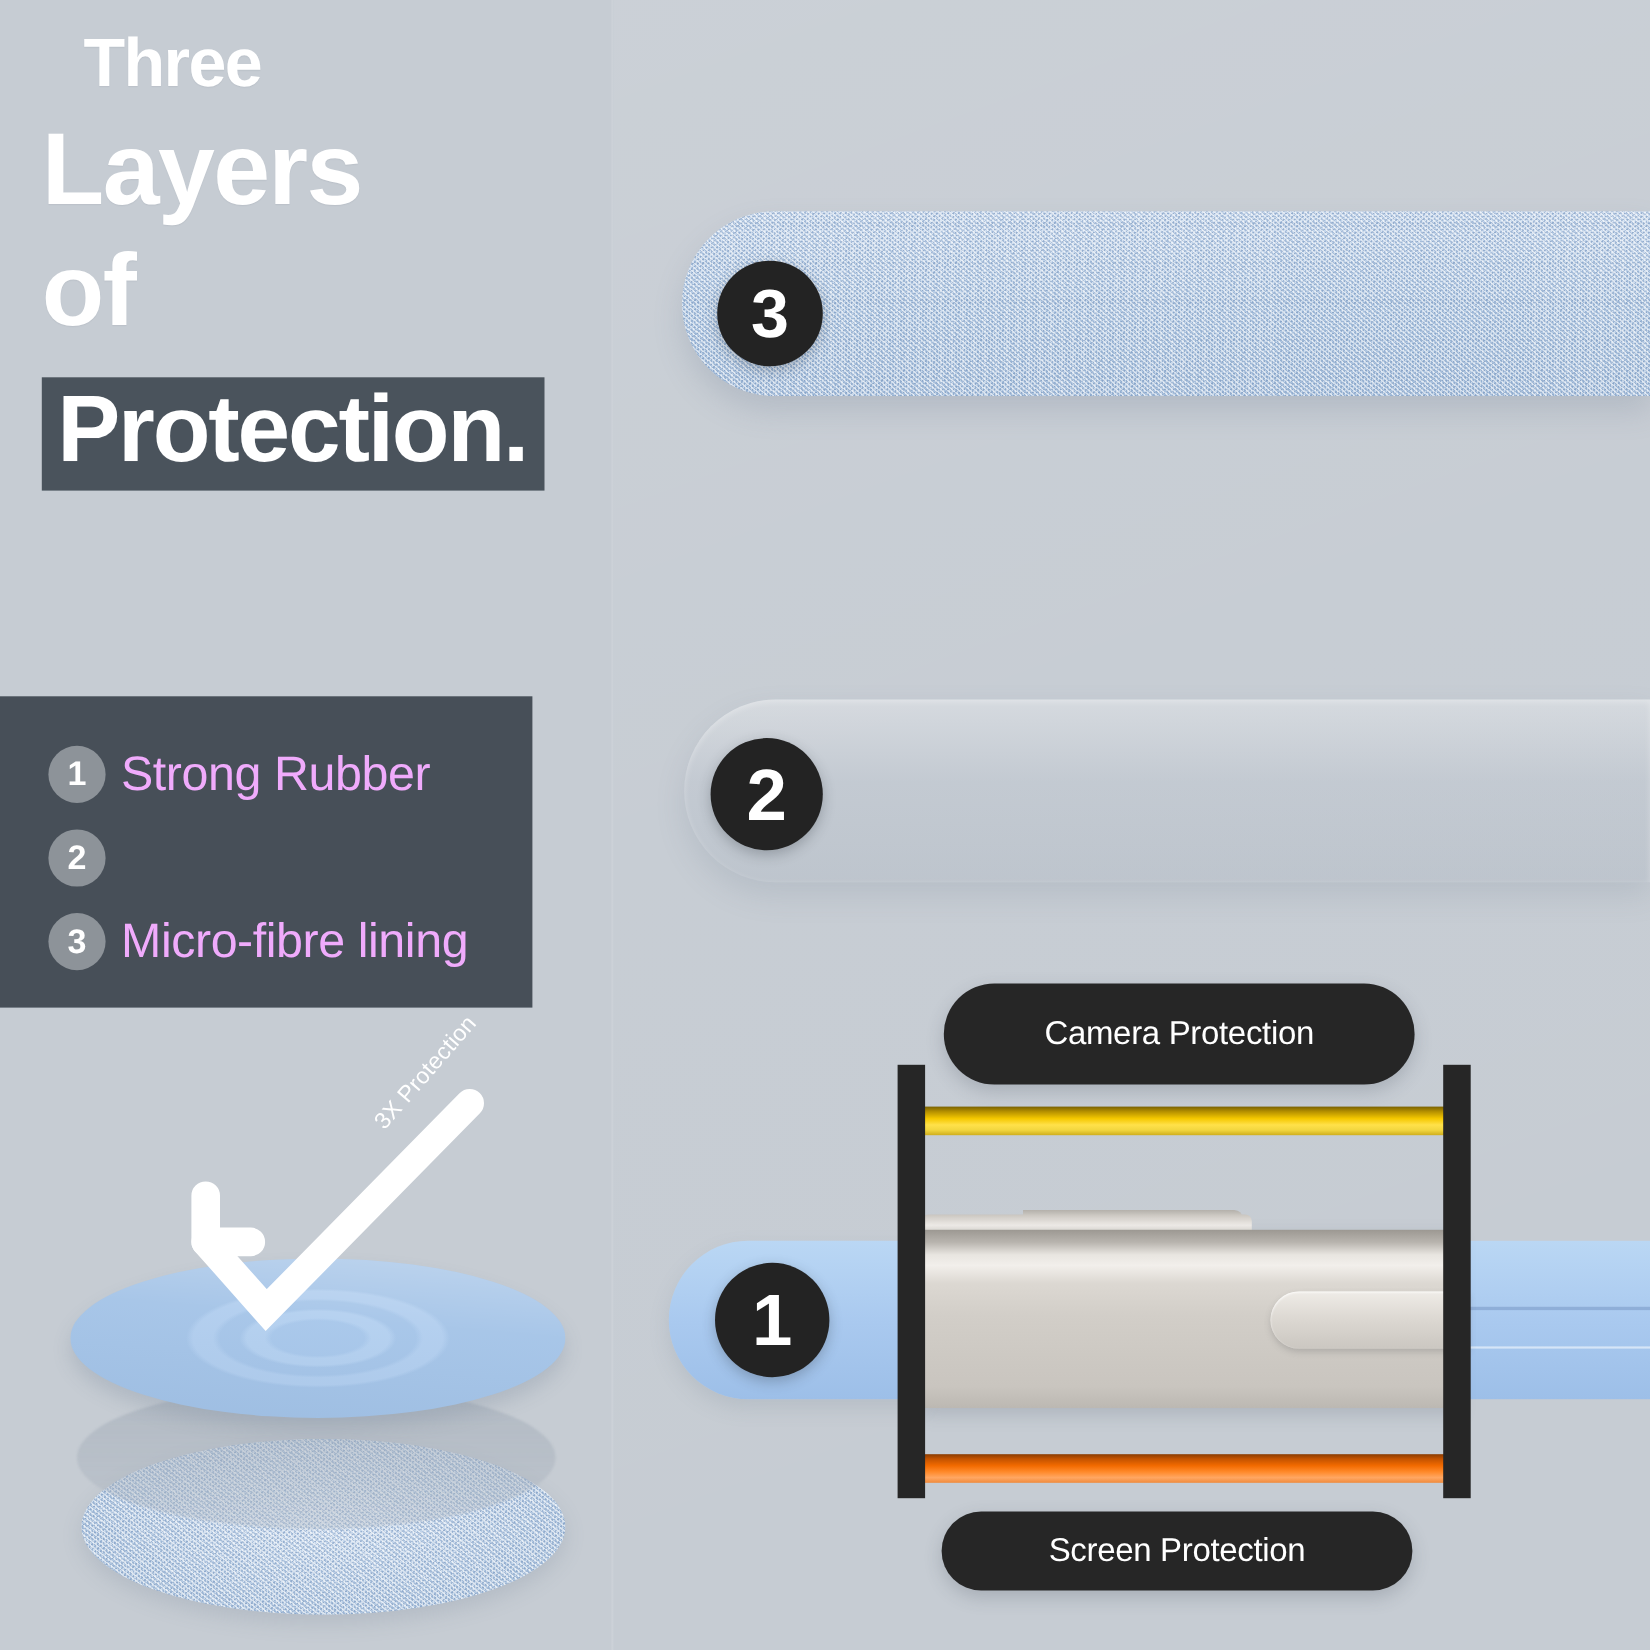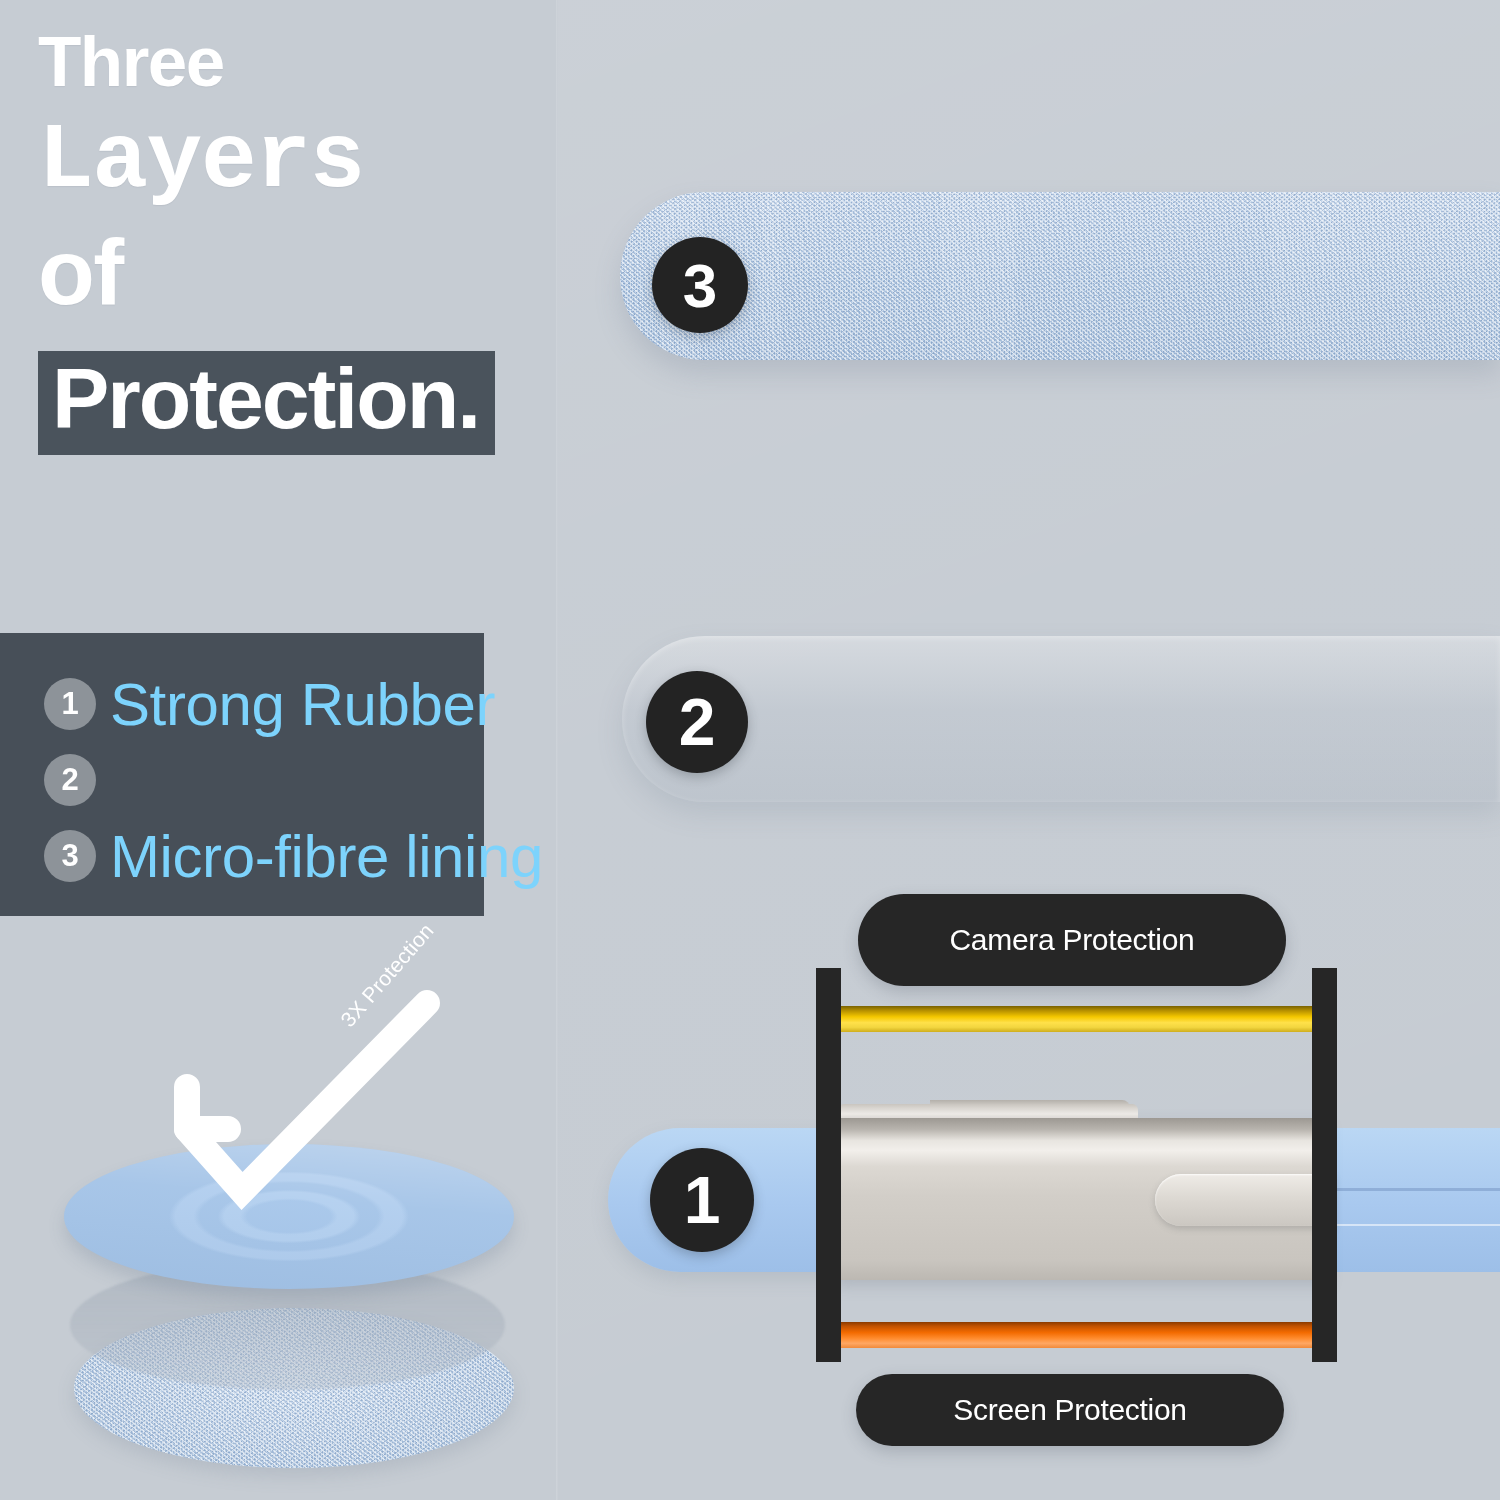--- a/index.html
+++ b/index.html
@@ -49,22 +49,22 @@
   }
   .headline-line {
     color: #ffffff;
     font-weight: 700;
     font-size: 92px;
     line-height: 0.97;
     letter-spacing: -1.5px;
     display: block;
     text-shadow: 0 1px 1px rgba(120,130,140,0.14);
   }
-  .headline-line.l1 { font-size: 71px; }
-  .headline-line.l2 { font-size: 93px; margin-top: 20px; font-family: Liberation Mono, monospace; }
+  .headline-line.l1 { font-size: 62px; margin-left: 38px; }
+  .headline-line.l2 { font-size: 93px; margin-top: 20px; }
   .headline-line.l3 { font-size: 93px; margin-top: 20px; }
 
   .headline-highlight-wrap {
     margin-top: 34px;
     display: inline-block;
     background: #4a535c;
     padding: 4px 16px 12px 14px;
   }
   .headline-line.l4 {
     font-size: 86px;
@@ -95,22 +95,22 @@
     color: #ffffff;
     font-weight: 700;
     font-size: 31px;
     display: flex;
     align-items: center;
     justify-content: center;
     flex: 0 0 auto;
     margin-right: 14px;
   }
   .legend-label {
-    color: #7dd3fc;
-    font-size: 60px;
+    color: #f0abfc;
+    font-size: 44px;
     font-weight: 400;
     letter-spacing: -0.4px;
     white-space: nowrap;
   }
 
   
   .disc-stack {
     position: absolute;
     left: 52px;
     top: 1120px;

